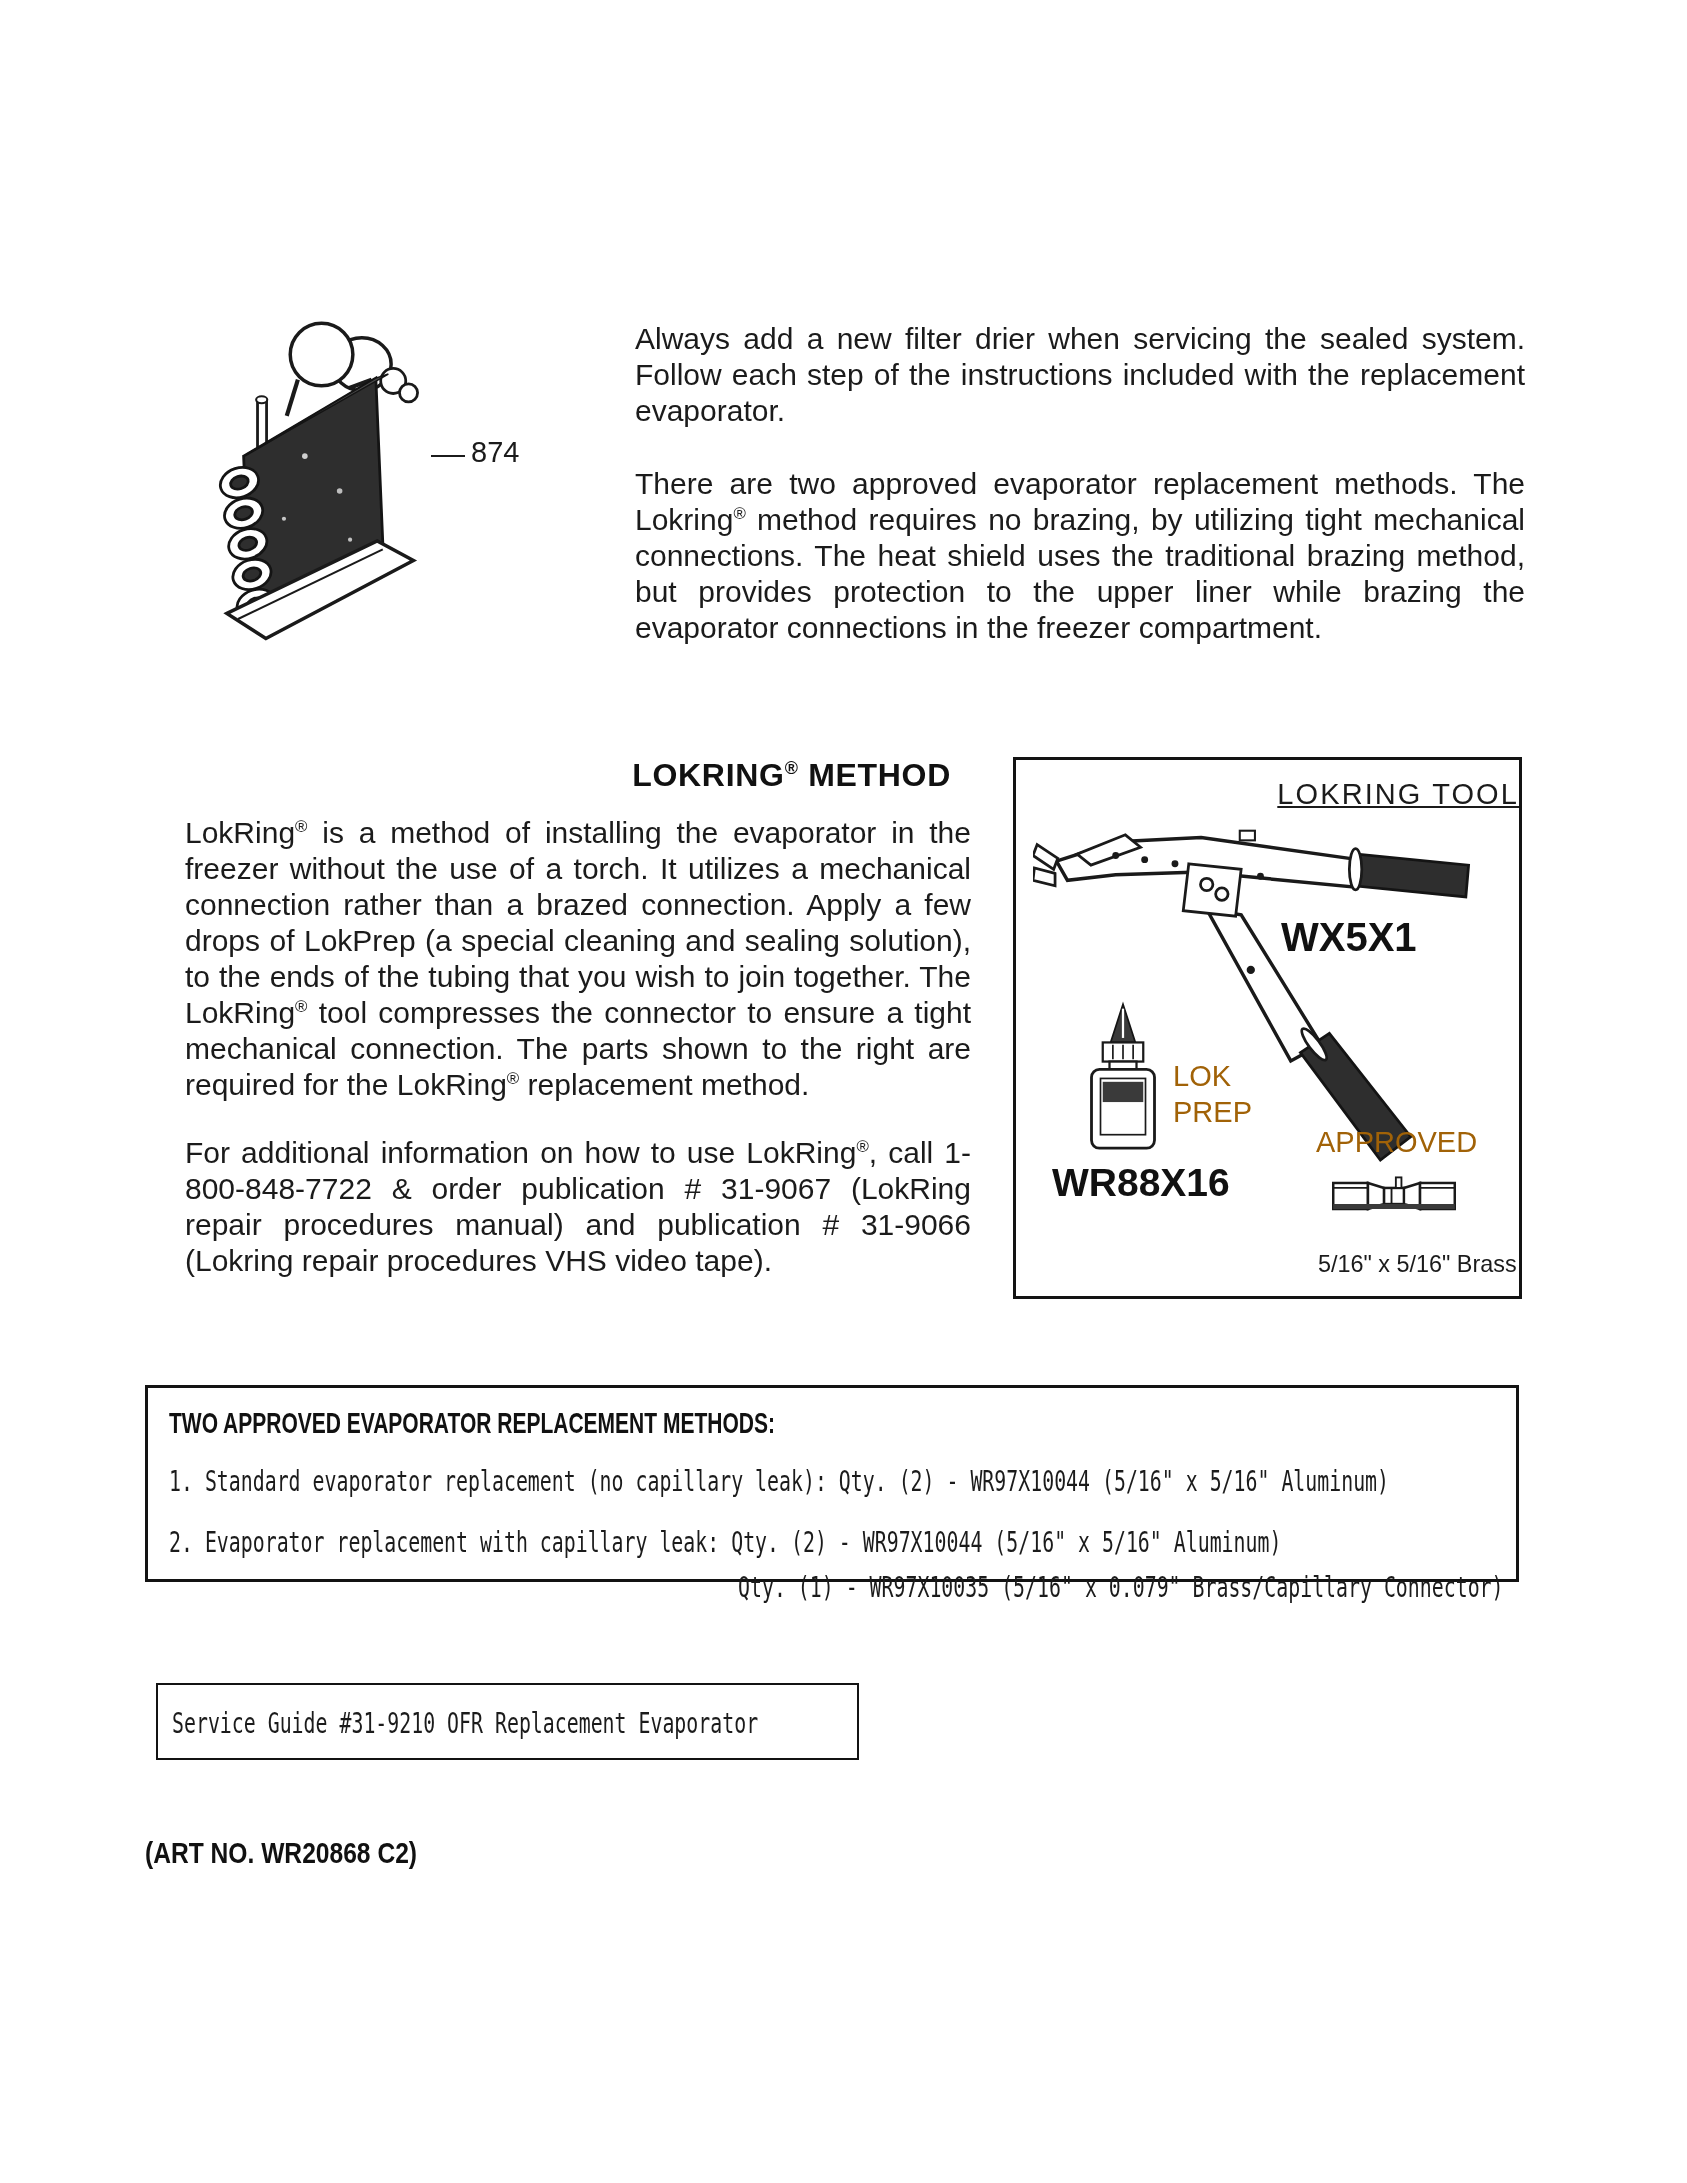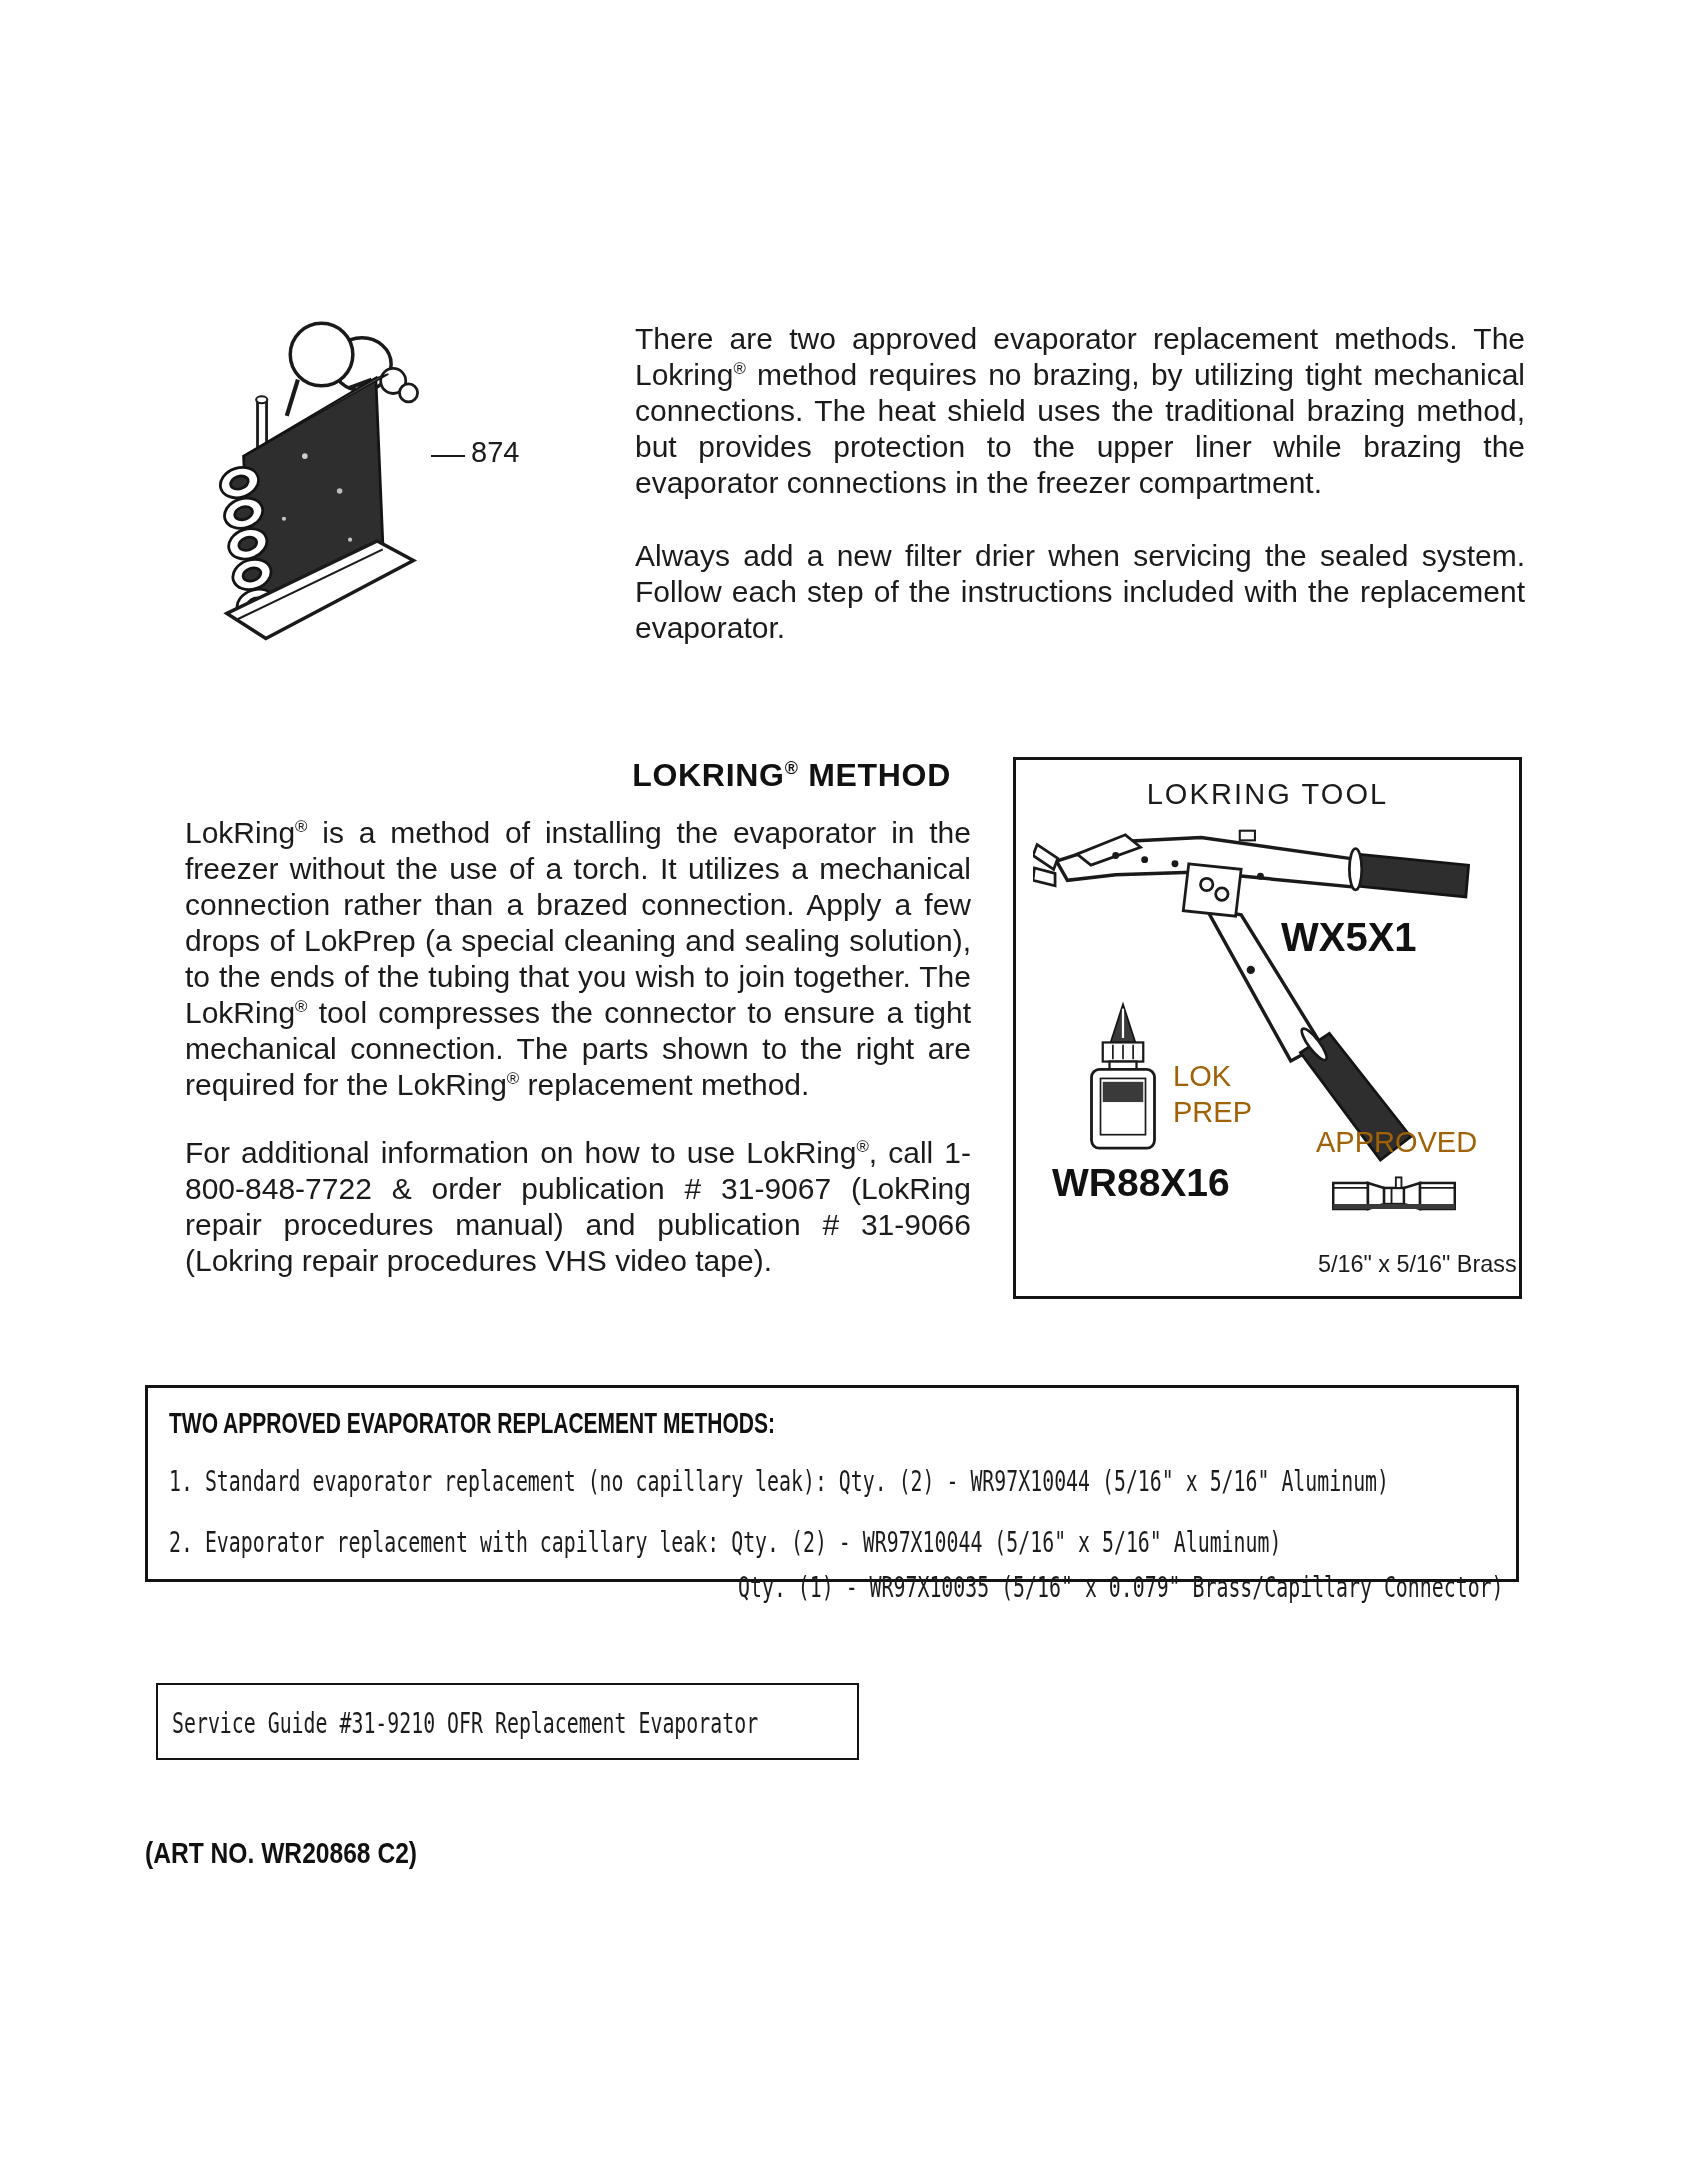--- a/index.html
+++ b/index.html
@@ -13,21 +13,21 @@
   }
   .abs{position:absolute;}
   
   .copy p{margin:0;text-align:justify;font-size:30px;line-height:36px;color:#1b1b1b;}
   .copy p + p{margin-top:37px;}
   sup.reg{font-size:56%;vertical-align:super;line-height:0;}
   
   .heading{font-weight:bold;font-size:32px;text-align:right;letter-spacing:0.7px;color:#111;}
   
   .parts-box{border:3.4px solid #131313;background:#fff;}
-  .tool-title{font-size:29px;letter-spacing:2.1px;text-align:center;margin-top:18px;color:#1b1b1b;}
+  .tool-title{font-size:29px;letter-spacing:2.1px;text-align:right;margin-top:18px;color:#1b1b1b;text-decoration:underline;}
   .part-bold{font-weight:bold;color:#111;}
   .lbl{font-size:29px;line-height:36px;color:#a16207;}
   
   .methods-box{border:3.4px solid #131313;background:#fff;}
   .squeeze{display:inline-block;transform:scaleX(0.72);transform-origin:0 50%;white-space:nowrap;}
   .squeeze-t{display:inline-block;transform:scaleX(0.70);transform-origin:0 50%;white-space:nowrap;}
   .squeeze-a{display:inline-block;transform:scaleX(0.82);transform-origin:0 50%;white-space:nowrap;}
   .mono{font-family:"DejaVu Sans Mono", monospace;font-size:27.6px;color:#1b1b1b;}
   .methods-title{font-weight:bold;font-size:30px;color:#111;}
   
@@ -78,22 +78,22 @@
       </g>
 
       <path d="M38,436 L254,332 L306,360 L94,472 Z" fill="#ffffff" stroke="#1a1a1a" stroke-width="5"></path>
       <path d="M54,444 L262,344" fill="none" stroke="#1a1a1a" stroke-width="3"></path>
     </svg>
   </div>
   <div class="abs leader" style="left:431px;top:455px;width:34px;height:0;"></div>
   <div class="abs pnum" style="left:471px;top:436px;">874</div>
 
   <div class="abs copy" style="left:635px;top:321px;width:890px;">
+    <p>Always add a new filter drier when servicing the sealed system. Follow each step of the instructions included with the replacement evaporator.</p>
     <p><span>There are two approved evaporator replacement methods. The Lokring</span><sup class="reg">®</sup><span> method requires no brazing, by utilizing tight mechanical connections. The heat shield uses the traditional brazing method, but provides protection to the upper liner while brazing the evaporator connections in the freezer compartment.</span></p>
-    <p>Always add a new filter drier when servicing the sealed system. Follow each step of the instructions included with the replacement evaporator.</p>
   </div>
 
   <div class="abs heading" style="left:165px;top:757px;width:786px;">
     <span>LOKRING</span><sup class="reg">®</sup><span> METHOD</span>
   </div>
 
   <div class="abs copy" style="left:165px;top:815px;width:786px;margin-left:20px;">
     <p style="margin:0"><span>LokRing</span><sup class="reg">®</sup><span> is a method of installing the evaporator in the freezer without the use of a torch. It utilizes a mechanical connection rather than a brazed connection. Apply a few drops of LokPrep (a special cleaning and sealing solution), to the ends of the tubing that you wish to join together. The LokRing</span><sup class="reg">®</sup><span> tool compresses the connector to ensure a tight mechanical connection. The parts shown to the right are required for the LokRing</span><sup class="reg">®</sup><span> replacement method.</span></p>
     <p style="margin-top:32px"><span>For additional information on how to use LokRing</span><sup class="reg">®</sup><span>, call 1-800-848-7722 &amp; order publication # 31-9067 (LokRing repair procedures manual) and publication # 31-9066 (Lokring repair procedures VHS video tape).</span></p>
   </div>

